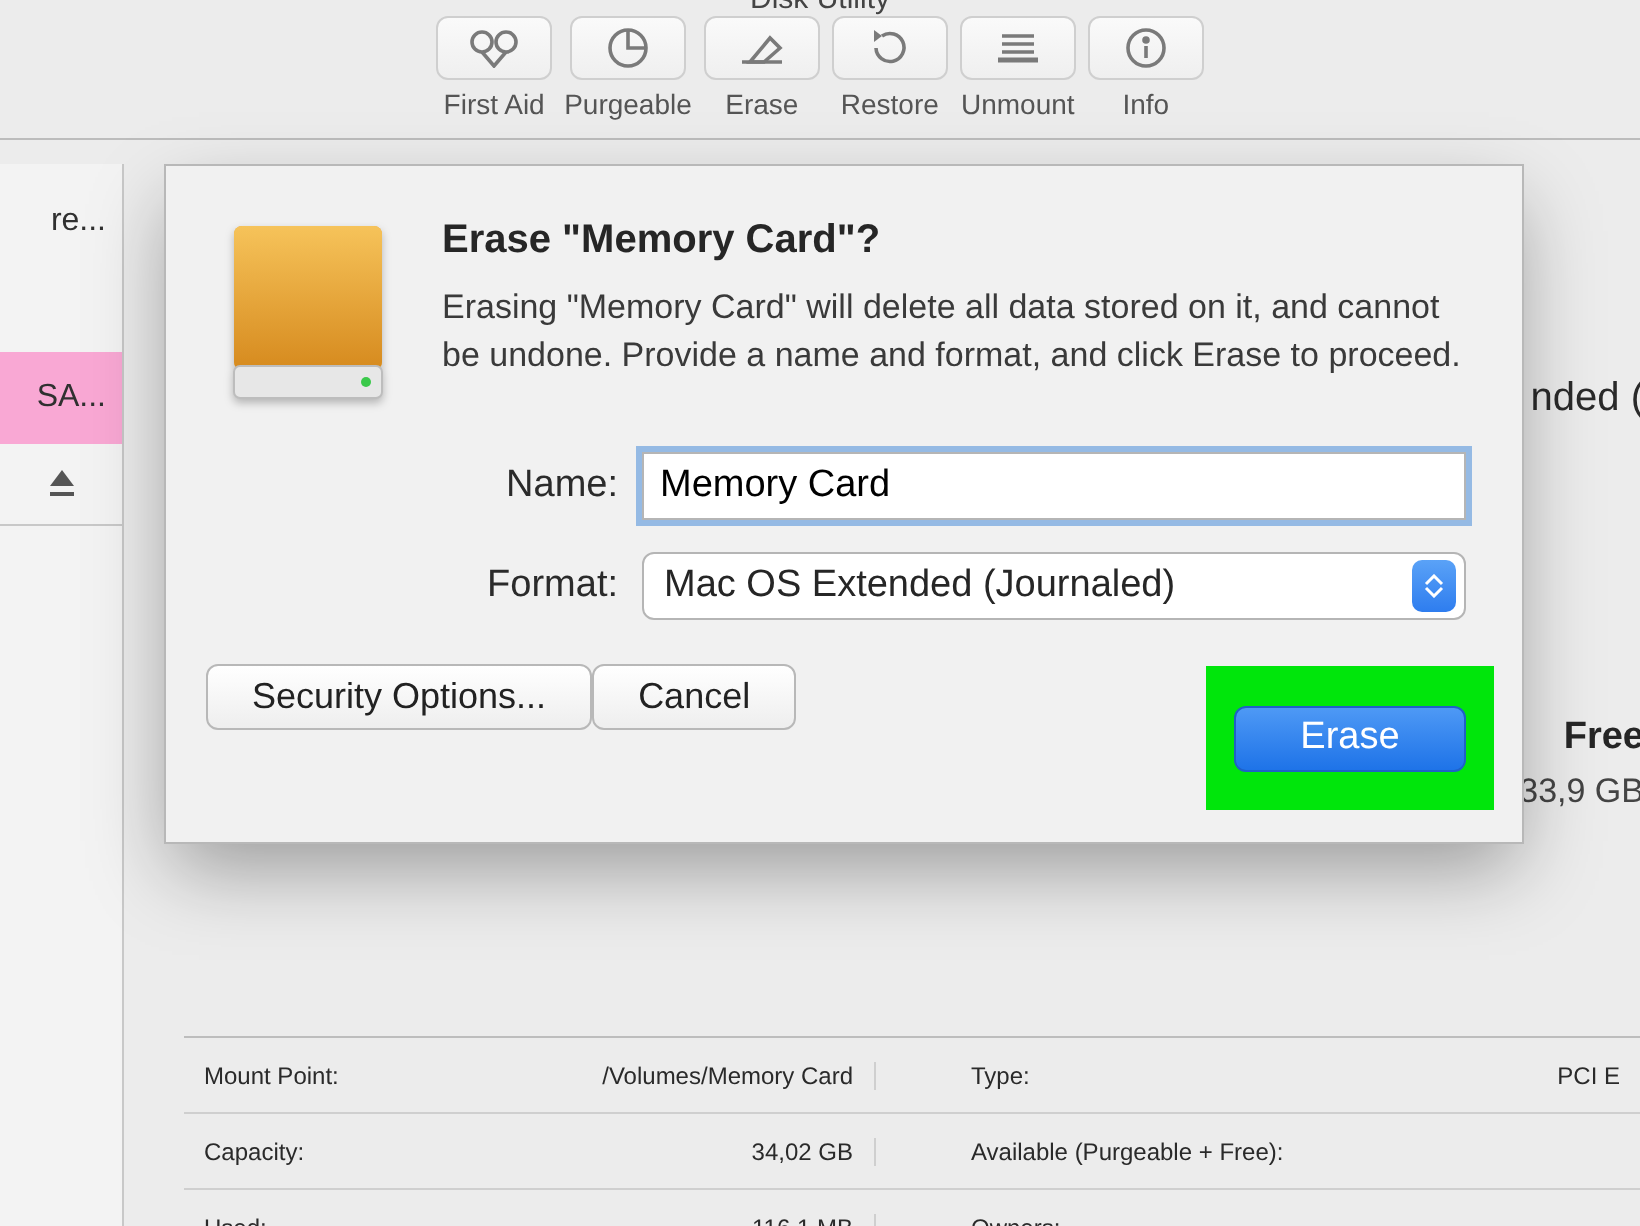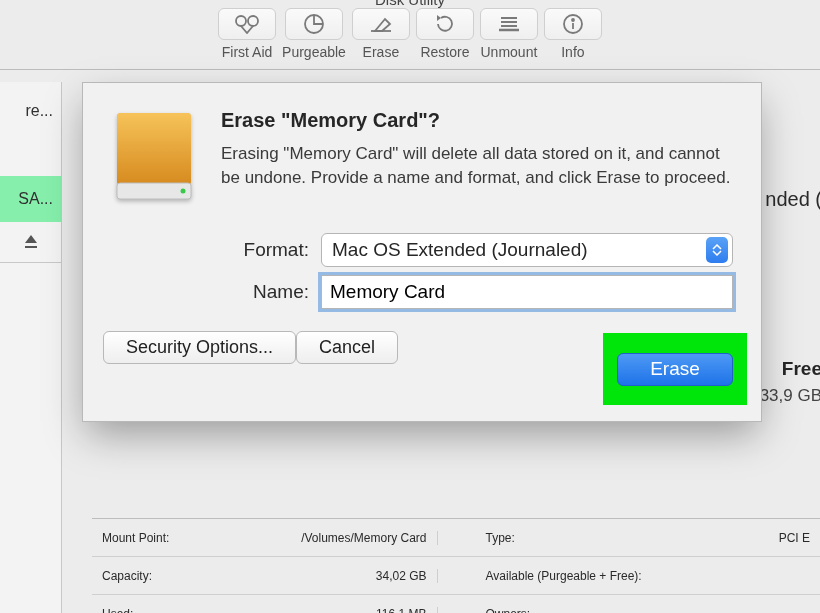--- a/index.html
+++ b/index.html
@@ -50,21 +50,21 @@
   position: absolute;
   top: 82px; left: 0; bottom: 0;
   width: 62px;
   background: #f3f3f3;
   border-right: 1px solid #c8c8c8;
   font-size: 16px;
   color: #303030;
   padding-top: 6px;
 }
 .sidebar-item { padding: 14px 8px; white-space: nowrap; overflow: hidden; text-align: right; }
-.sidebar-item.sel { background: #86efac; }
+.sidebar-item.sel { background: #f9a8d4; }
 .eject-row {
   padding: 12px 8px;
   border-bottom: 1px solid #c8c8c8;
   display:flex; justify-content:center;
   color:#555; font-size:16px;
 }
 .detail {
   position: absolute;
   top: 82px; left: 62px; right: 0; bottom: 0;
   background: #ececec;
@@ -323,38 +323,38 @@
         <rect x="6" y="74" width="74" height="16" rx="3" fill="#e7e7e7" stroke="#bdbdbd"></rect>
         <circle cx="72" cy="82" r="2.5" fill="#3bc94b"></circle>
       </svg>
     </div>
     <div style="flex:1">
       <div class="msg-title">Erase "Memory Card"?</div>
       <div class="msg-text">Erasing "Memory Card" will delete all data stored on it, and cannot be undone. Provide a name and format, and click Erase to proceed.</div>
     </div>
   </div>
 
+  <div class="form-row">
+    <div class="form-label">Name:</div>
+    <input class="name-input" value="Memory Card" style="">
+  </div>
   <div class="form-row" style="margin-top:8px">
     <div class="form-label">Format:</div>
     <div class="select-wrap">
       <span>Mac OS Extended (Journaled)</span>
       <span class="select-arrows">
         <svg width="10" height="6" viewBox="0 0 10 6">
             <path d="M1 5 L5 1 L9 5" fill="none" stroke="#fff" stroke-width="1.5"></path>
           </svg>
         <svg width="10" height="6" viewBox="0 0 10 6">
             <path d="M1 1 L5 5 L9 1" fill="none" stroke="#fff" stroke-width="1.5"></path>
           </svg>
       </span>
     </div>
   </div>
-  <div class="form-row">
-    <div class="form-label">Name:</div>
-    <input class="name-input" value="Memory Card" style="">
-  </div>
 
   <div class="button-row">
     <button class="btn">Security Options...</button>
     <div class="right-btns">
       <button class="btn">Cancel</button>
       <div style="width:120px"></div>
     </div>
   </div>
 
   <div class="highlight">

